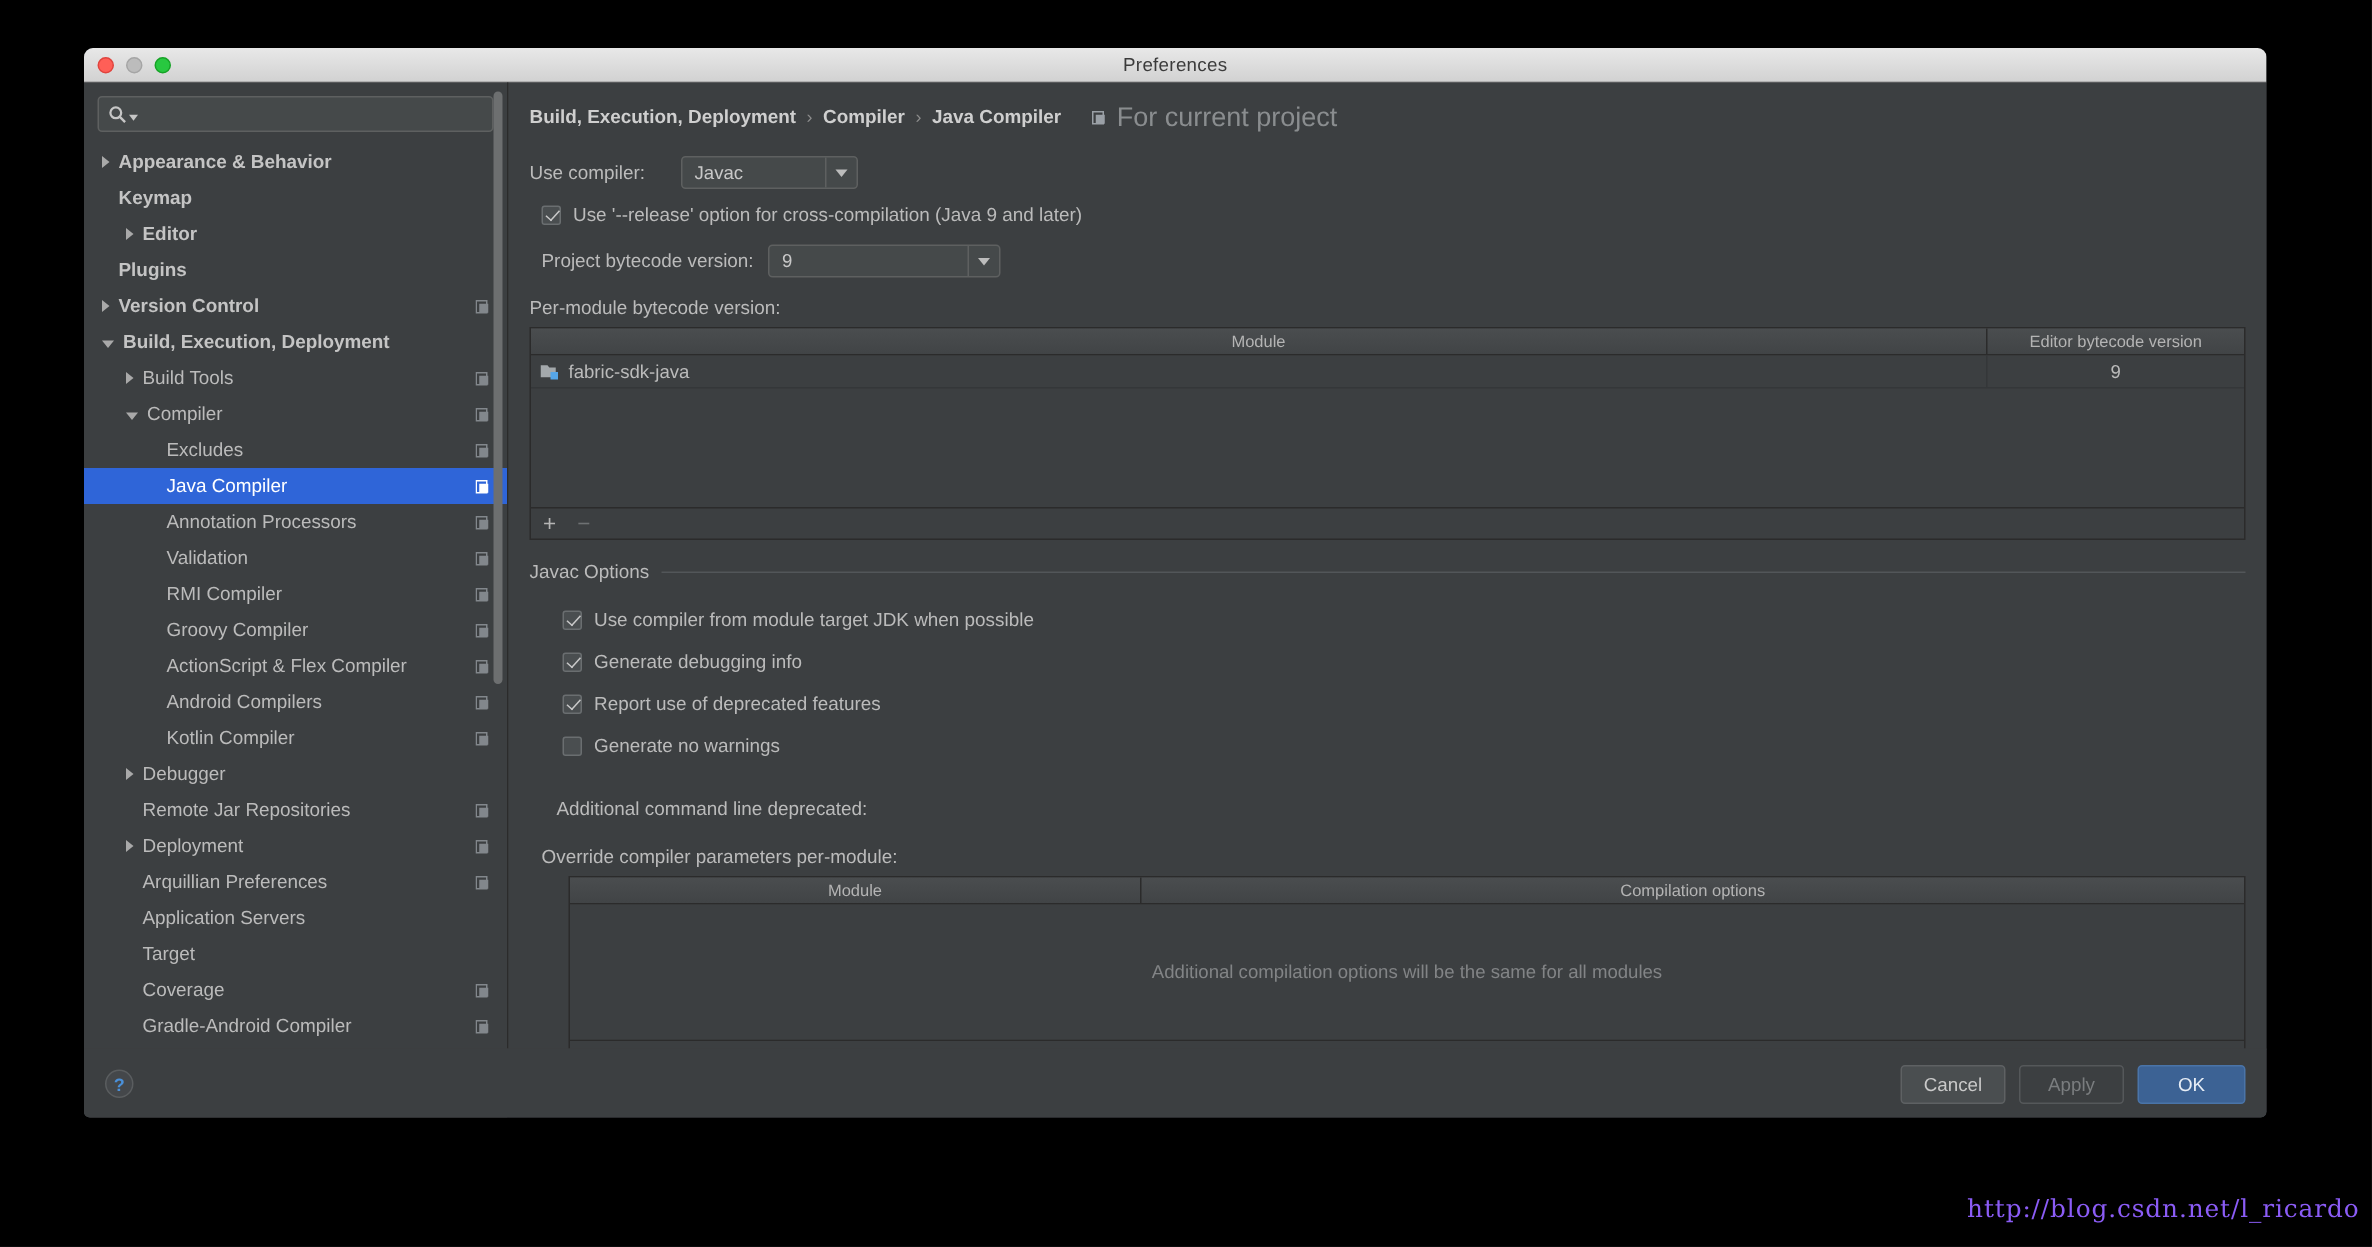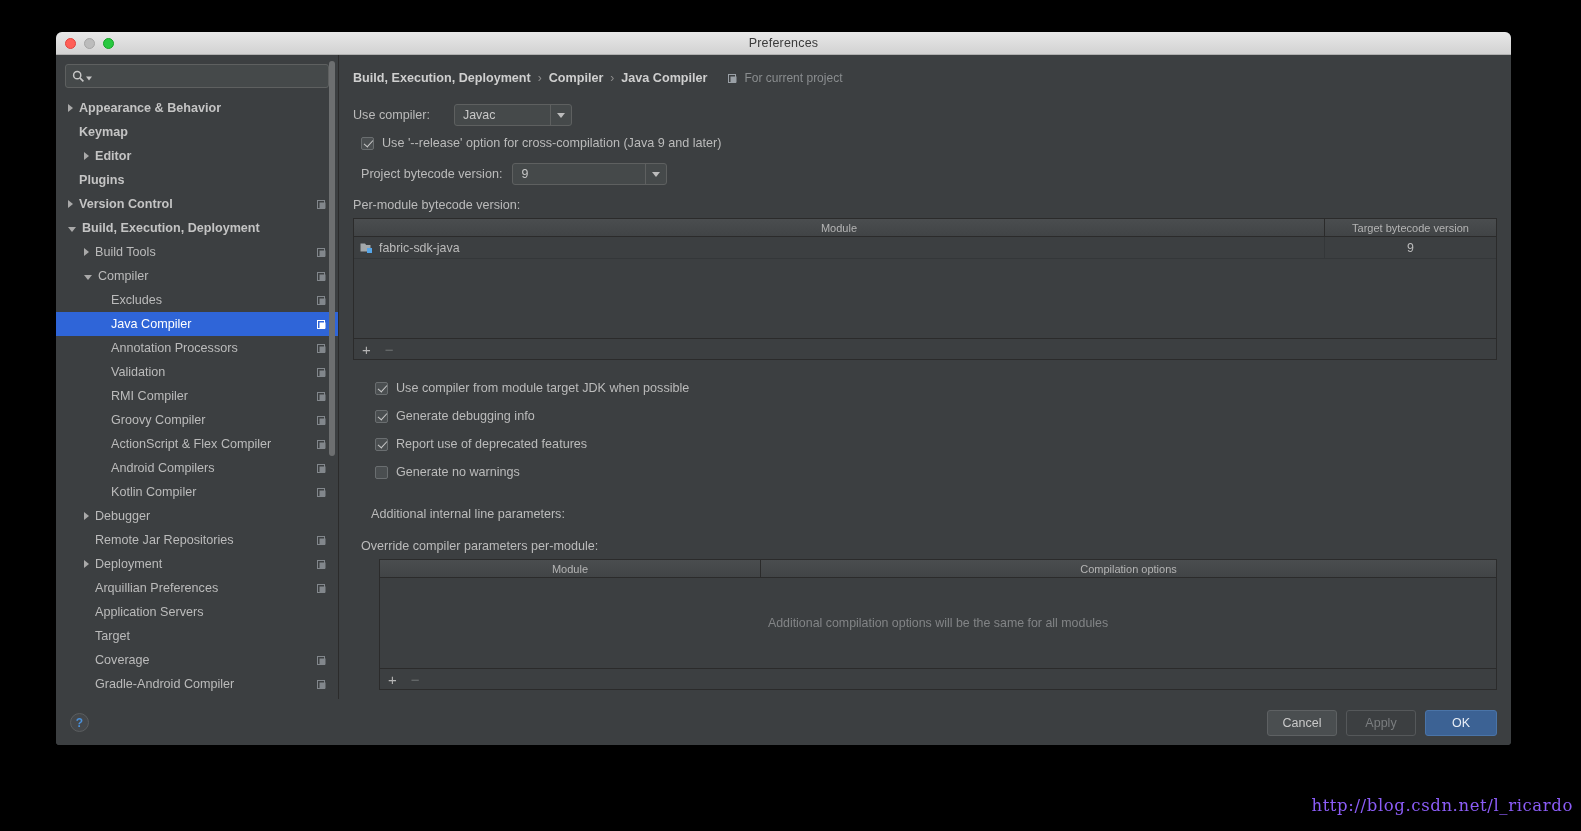--- a/index.html
+++ b/index.html
@@ -105,21 +105,21 @@
     padding: 14px 14px 0 14px;
   }
   #breadcrumb {
     display: flex; align-items: center; gap: 7px;
     font-size: 12.6px; font-weight: bold; color: #cfcfcf;
     height: 18px; margin-bottom: 16px;
   }
   .crumb-sep { color: #8d8d8d; font-weight: normal; font-size: 12px; }
   #for-current-project {
     display: flex; align-items: center; gap: 5px;
-    margin-left: 14px; font-weight: normal; color: #8a8d8f; font-size: 12px;
+    margin-left: 14px; font-weight: normal; color: #8a8d8f; font-size: 18px;
   }
 
   .row { display: flex; align-items: center; }
   .lbl { font-size: 12.6px; color: #bbbbbb; }
 
   
   .combo {
     height: 22px; background: #45494a;
     border: 1px solid #5e6060; border-radius: 3px;
     display: inline-flex; align-items: center;
@@ -491,40 +491,44 @@
             <span class="arrowbox">
                 <span class="arrow"></span>
               </span>
           </div>
         </div>
 
         <div class="tbl-label">Per-module bytecode version:</div>
         <div class="tbl" style="margin-bottom:14px">
           <div class="tbl-head">
             <div class="th" style="flex:1">Module</div>
-            <div class="th" style="width:172px">Target bytecode version</div>
+            <div class="th" style="width:172px">Editor bytecode version</div>
           </div>
           <div class="tbl-body" style="height:101px">
             <div class="tbl-row">
               <div class="td" style="flex:1;gap:6px">
                 <svg width="13" height="13" viewBox="0 0 13 13">
                   <path d="M0.5 2.5 H5 L6.2 4 H10.5 V10.5 H0.5 Z" fill="#a3a8ab"></path>
                   <rect x="7" y="7" width="5" height="5" fill="#56a6e8"></rect>
                 </svg>
                 <span>fabric-sdk-java</span>
               </div>
               <div class="td center" style="width:172px">9</div>
             </div>
           </div>
           <div class="tbl-foot">
             <span class="plus">+</span>
             <span class="minus">−</span>
           </div>
         </div>
 
+        <div class="group-hdr" style="margin-bottom:11px">
+          <span class="gl">Javac Options</span>
+          <span class="gline"></span>
+        </div>
 
         <div id="javac-checkboxes" style="margin-left:22px">
             <div class="cb-row" style="height: 28px;">
               <span class="cbox checked"></span>
               <span class="lbl">Use compiler from module target JDK when possible</span>
             </div>
             <div class="cb-row" style="height: 28px;">
               <span class="cbox checked"></span>
               <span class="lbl">Generate debugging info</span>
             </div>
@@ -532,21 +536,21 @@
               <span class="cbox checked"></span>
               <span class="lbl">Report use of deprecated features</span>
             </div>
             <div class="cb-row" style="height: 28px;">
               <span class="cbox"></span>
               <span class="lbl">Generate no warnings</span>
             </div>
           </div>
 
         <div class="row" style="height:27px;margin:14px 0 12px 18px">
-          <span class="lbl" style="margin-right:10px;white-space:nowrap">Additional internal line parameters:</span>
+          <span class="lbl" style="margin-right:10px;white-space:nowrap">Additional command line deprecated:</span>
         </div>
 
         <div class="tbl-label" style="margin-left:8px">Override compiler parameters per-module:</div>
         <div class="tbl" style="margin-left:26px">
           <div class="tbl-head">
             <div class="th" style="width:380px">Module</div>
             <div class="th" style="flex:1">Compilation options</div>
           </div>
           <div class="tbl-body" style="height:90px">
             <div class="empty-msg">Additional compilation options will be the same for all modules</div>

